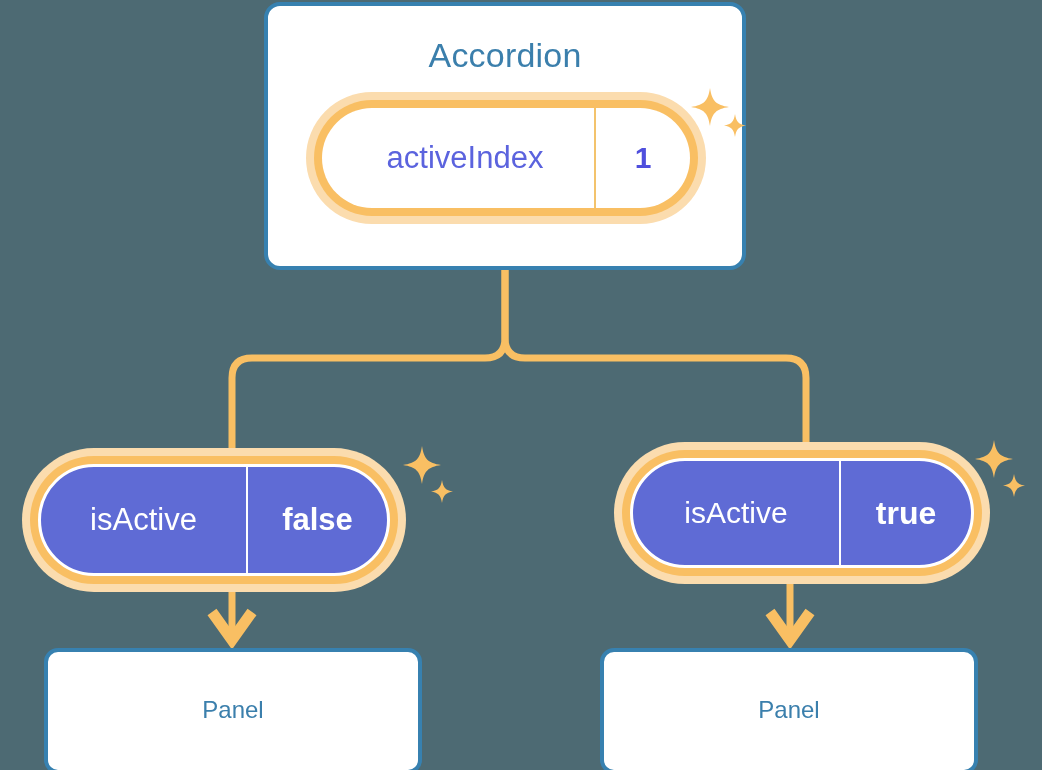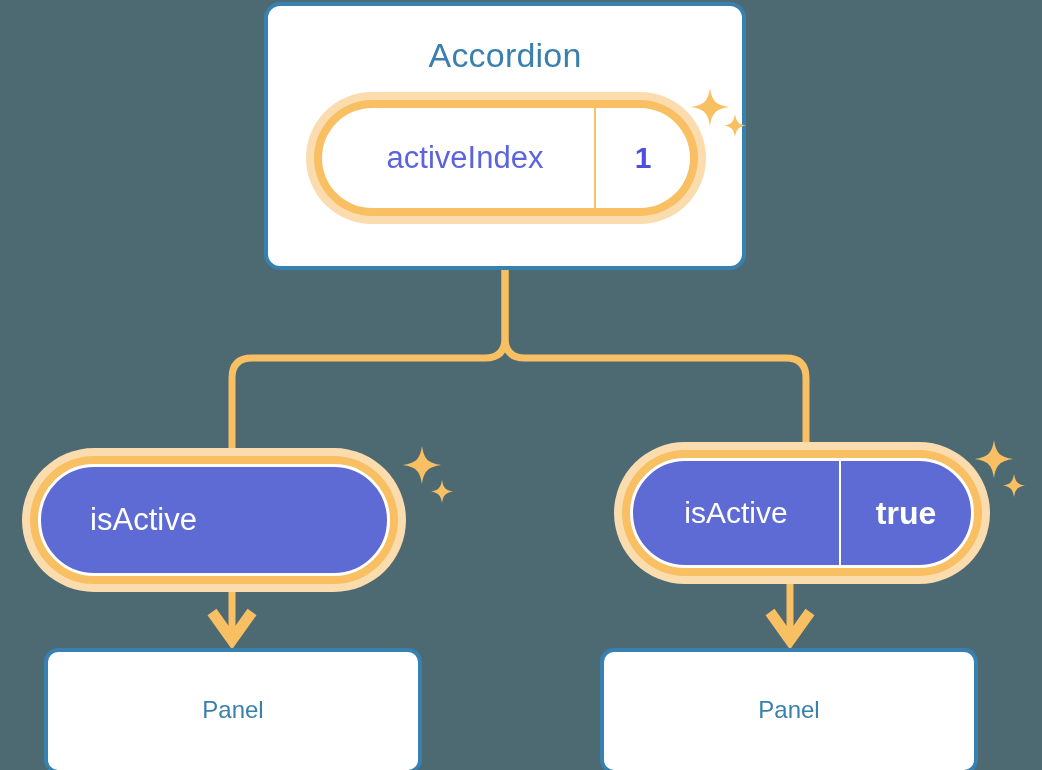--- a/index.html
+++ b/index.html
@@ -216,20 +216,21 @@
       <path d="M22,2 C24,15 28,19 41,21 C28,23 24,27 22,40 C20,27 16,23 3,21 C16,19 20,15 22,2 Z" fill="#f9bf63"></path>
       <path d="M47,28 C48.3,36 50.6,38.3 58,39.6 C50.6,41 48.3,43.3 47,51 C45.7,43.3 43.4,41 36,39.6 C43.4,38.3 45.7,36 47,28 Z" fill="#f9bf63"></path>
     </svg>
   </div>
 
   <div class="pill pill-dark" id="pill-is-active-false">
     <div class="pill-glow"></div>
     <div class="pill-ring"></div>
     <div class="pill-body">
       <div class="pill-cell pill-key">isActive</div>
+      <div class="pill-cell pill-val">false</div>
     </div>
   </div>
 
   <div class="sparkle-group" style="left:396px; top:440px;">
     <svg width="68" height="68" viewBox="0 0 68 68">
       <path d="M26,6 C28,19 32,23 45,25 C32,27 28,31 26,44 C24,31 20,27 7,25 C20,23 24,19 26,6 Z" fill="#f9bf63"></path>
       <path d="M46,40 C47.3,48 49.6,50.3 57,51.6 C49.6,53 47.3,55.3 46,63 C44.7,55.3 42.4,53 35,51.6 C42.4,50.3 44.7,48 46,40 Z" fill="#f9bf63"></path>
     </svg>
   </div>
 

